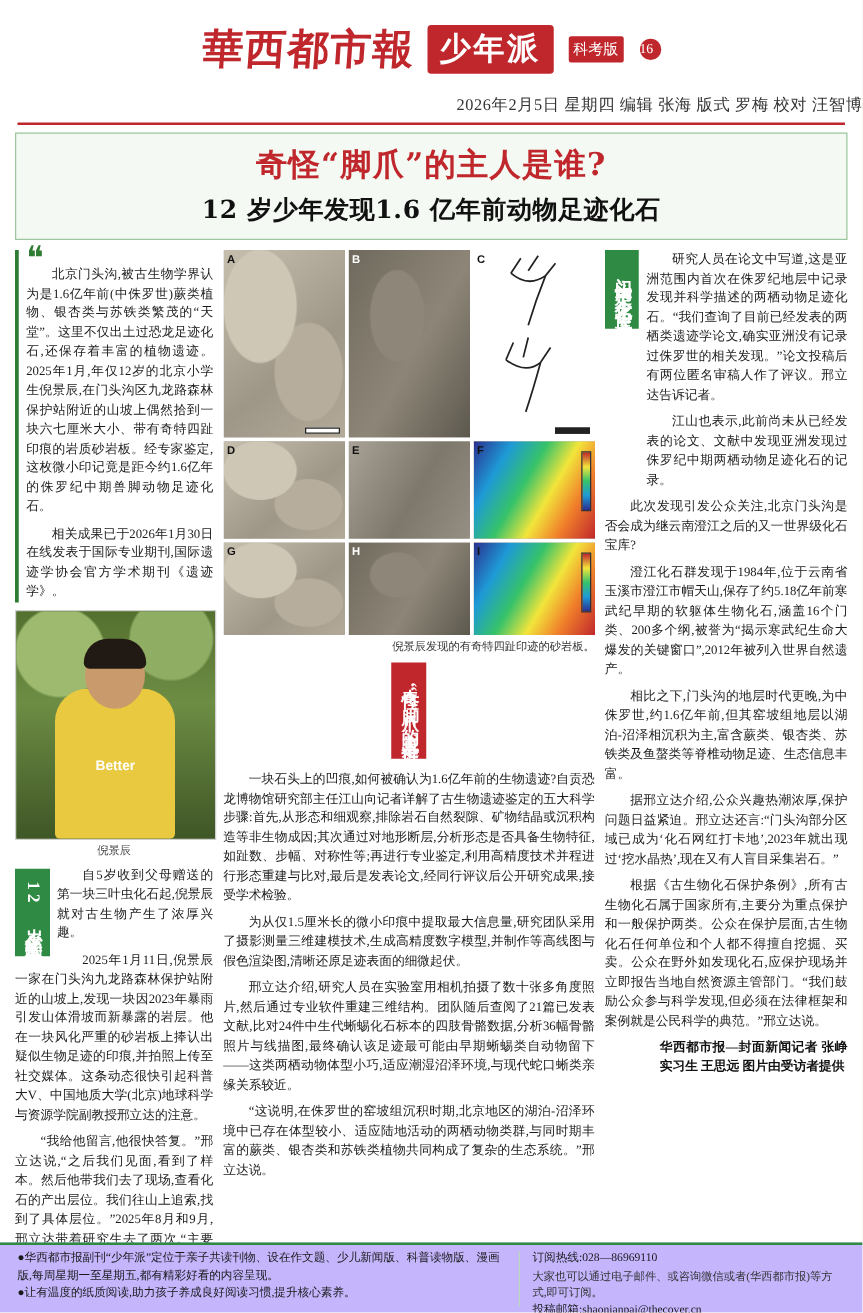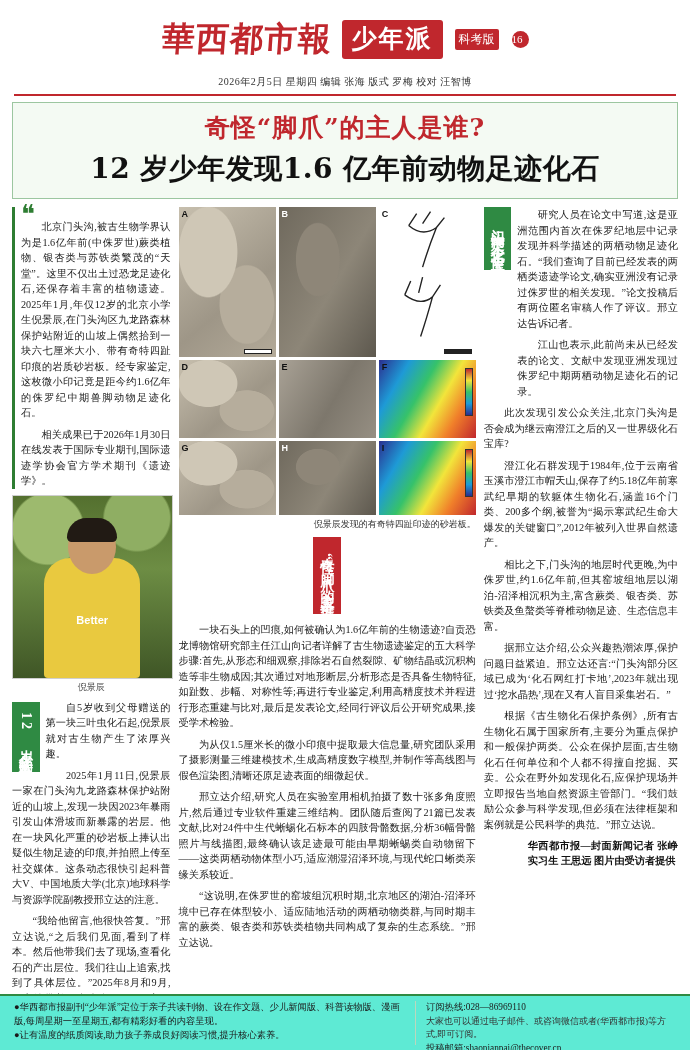--- a/index.html
+++ b/index.html
@@ -42,22 +42,22 @@
     margin-left:2px;
   }
   .mh-circ{
     display:inline-block;
     width:17px;height:17px;border-radius:50%;
     background:#c0272d;color:#fff;
     font-size:11px;line-height:17px;
     margin-left:3px;vertical-align:middle;
   }
   .byline{
-    text-align:center;
-    font-size:10px;color:#333;
+    text-align:right;
+    font-size:13px;color:#333;
     padding:3px 0 5px 0;
     letter-spacing:.5px;
   }
   .rule{
     height:2px;background:#c0272d;margin:0 14px;
   }
   
   .frame{
     margin:6px 12px 0 12px;
     border:1px solid #9cc6a0;
@@ -65,21 +65,21 @@
     padding:8px 10px 10px 10px;
   }
   .head1{
     text-align:center;
     font-size:25px;font-weight:bold;color:#c0272d;
     letter-spacing:1px;
     font-family:"DejaVu Serif", serif;
   }
   .head2{
     text-align:center;
-    font-size:28px;font-weight:bold;color:#111;
+    font-size:20px;font-weight:bold;color:#111;
     letter-spacing:.5px;
     margin-top:6px;
     font-family:"DejaVu Serif", serif;
   }
   
   .body-wrap{
     display:flex;
     padding:8px 12px 0 12px;
     gap:8px;
     box-sizing:border-box;
@@ -207,21 +207,21 @@
     border:1px solid #333;
   }
   .cap-mid{
     font-size:9px;color:#333;text-align:right;margin:3px 0 6px 0;
   }
   
   .footer{
     position:absolute;left:0;right:0;bottom:0;
     height:56px;
     border-top:2px solid #2f8a43;
-    background:#5eead4;
+    background:#c4b5fd;
     display:flex;
     box-sizing:border-box;
     padding:5px 14px;
     font-size:9.3px;color:#1a1a1a;
     line-height:1.5;
   }
   .footer .fl{flex:1;padding-right:10px;border-right:1px solid #bcd7bd;}
   .footer .fr{width:250px;padding-left:10px;}
   .sig{
     font-size:10.2px;font-weight:bold;color:#111;

